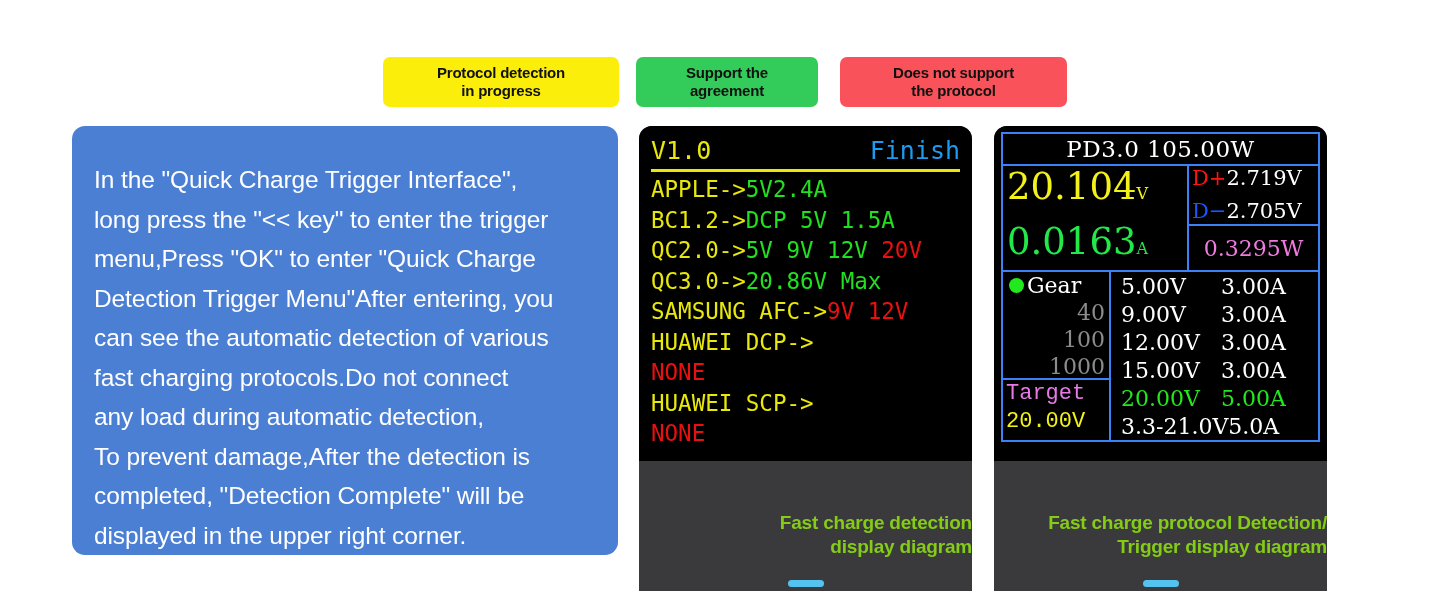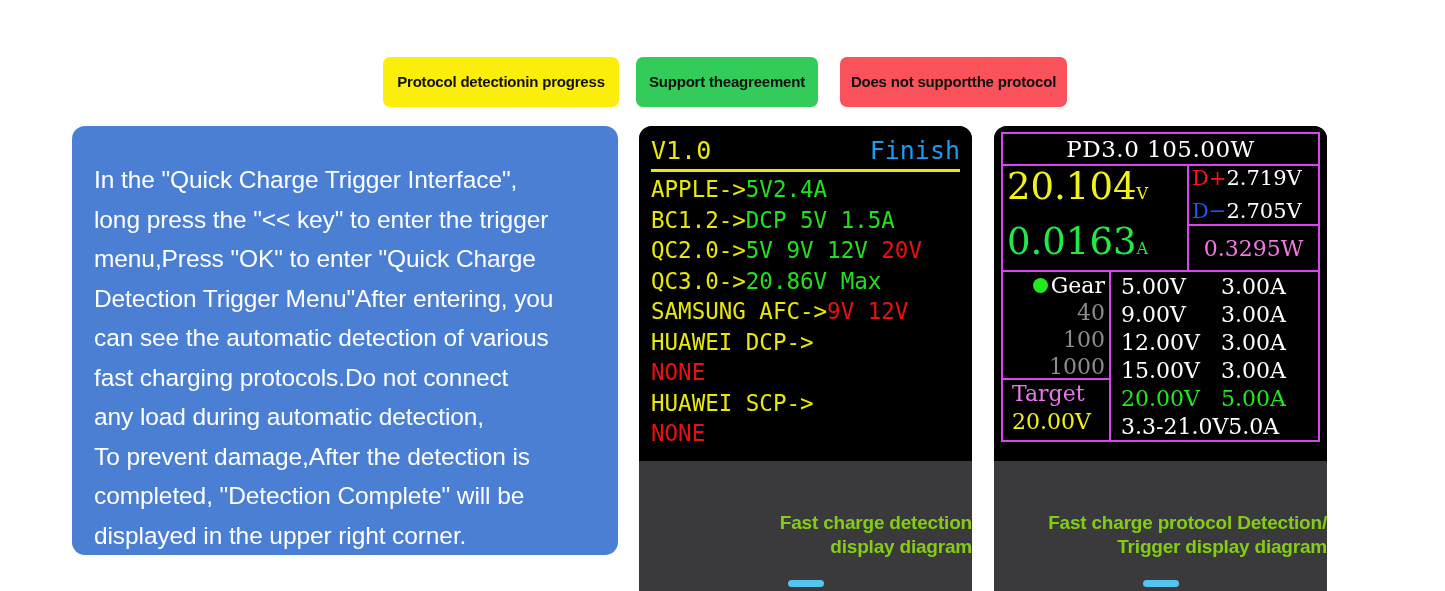--- a/index.html
+++ b/index.html
@@ -23,20 +23,21 @@
     top: 57px;
     width: 690px;
     height: 50px;
   }
   .badge {
     position: absolute;
     top: 0;
     height: 50px;
     border-radius: 7px;
     display: flex;
+    flex-direction: column;
     align-items: center;
     justify-content: center;
     font-weight: bold;
     font-size: 15px;
     line-height: 18px;
     color: #111111;
     text-align: center;
     letter-spacing: -0.2px;
   }
   .badge-yellow { left: 0px;   width: 236px; background: #fcee0b; }
@@ -145,21 +146,21 @@
   }
   .p-label { color: #e8e80c; }
   .p-ok    { color: #20e020; }
   .p-bad   { color: #e81010; }
 
   
   #right-screen {
     padding: 6px 7px 0 7px;
     font-family: "DejaVu Serif", "Liberation Serif", serif;
   }
-  .gbox { border: 2px solid #d946ef; box-sizing: border-box; }
+  .gbox { border: 2px solid #3b82f6; box-sizing: border-box; }
   #pd-header {
     height: 34px;
     color: #ffffff;
     font-size: 23px;
     display: flex;
     align-items: center;
     justify-content: center;
     letter-spacing: 0.5px;
   }
   #pd-mid {
@@ -226,44 +227,44 @@
   }
   #gear-upper {
     height: 110px;
     box-sizing: border-box;
     text-align: right;
     padding-right: 4px;
   }
   #gear-head {
     display: flex;
     align-items: center;
-    justify-content: flex-end;
+    justify-content: flex-start;
     font-size: 22px;
     line-height: 27px;
     color: #ffffff;
-    padding-left: 16px;
-    margin-left: 12px;
+    padding-left: 6px;
   }
   .gear-dot {
     width: 15px; height: 15px;
     border-radius: 50%;
     background: #22e81e;
     margin-right: 3px;
     flex: none;
   }
   .gear-num {
     color: #8c8c8c;
     font-size: 22px;
     line-height: 27px;
   }
   #gear-lower {
     flex: 1;
     margin-top: -2px;
     box-sizing: border-box;
-    padding-left: 9px;
+    padding-left: 3px;
+    font-family: Liberation Mono, monospace;
   }
   #target-label { color: #e67ae6; font-size: 22px; line-height: 28px; }
   #target-value { color: #f2f21a; font-size: 22px; line-height: 28px; }
   #pdo-col {
     flex: 1;
     margin-left: -2px;
     box-sizing: border-box;
     padding: 1px 0 0 10px;
   }
   .pdo-row {

